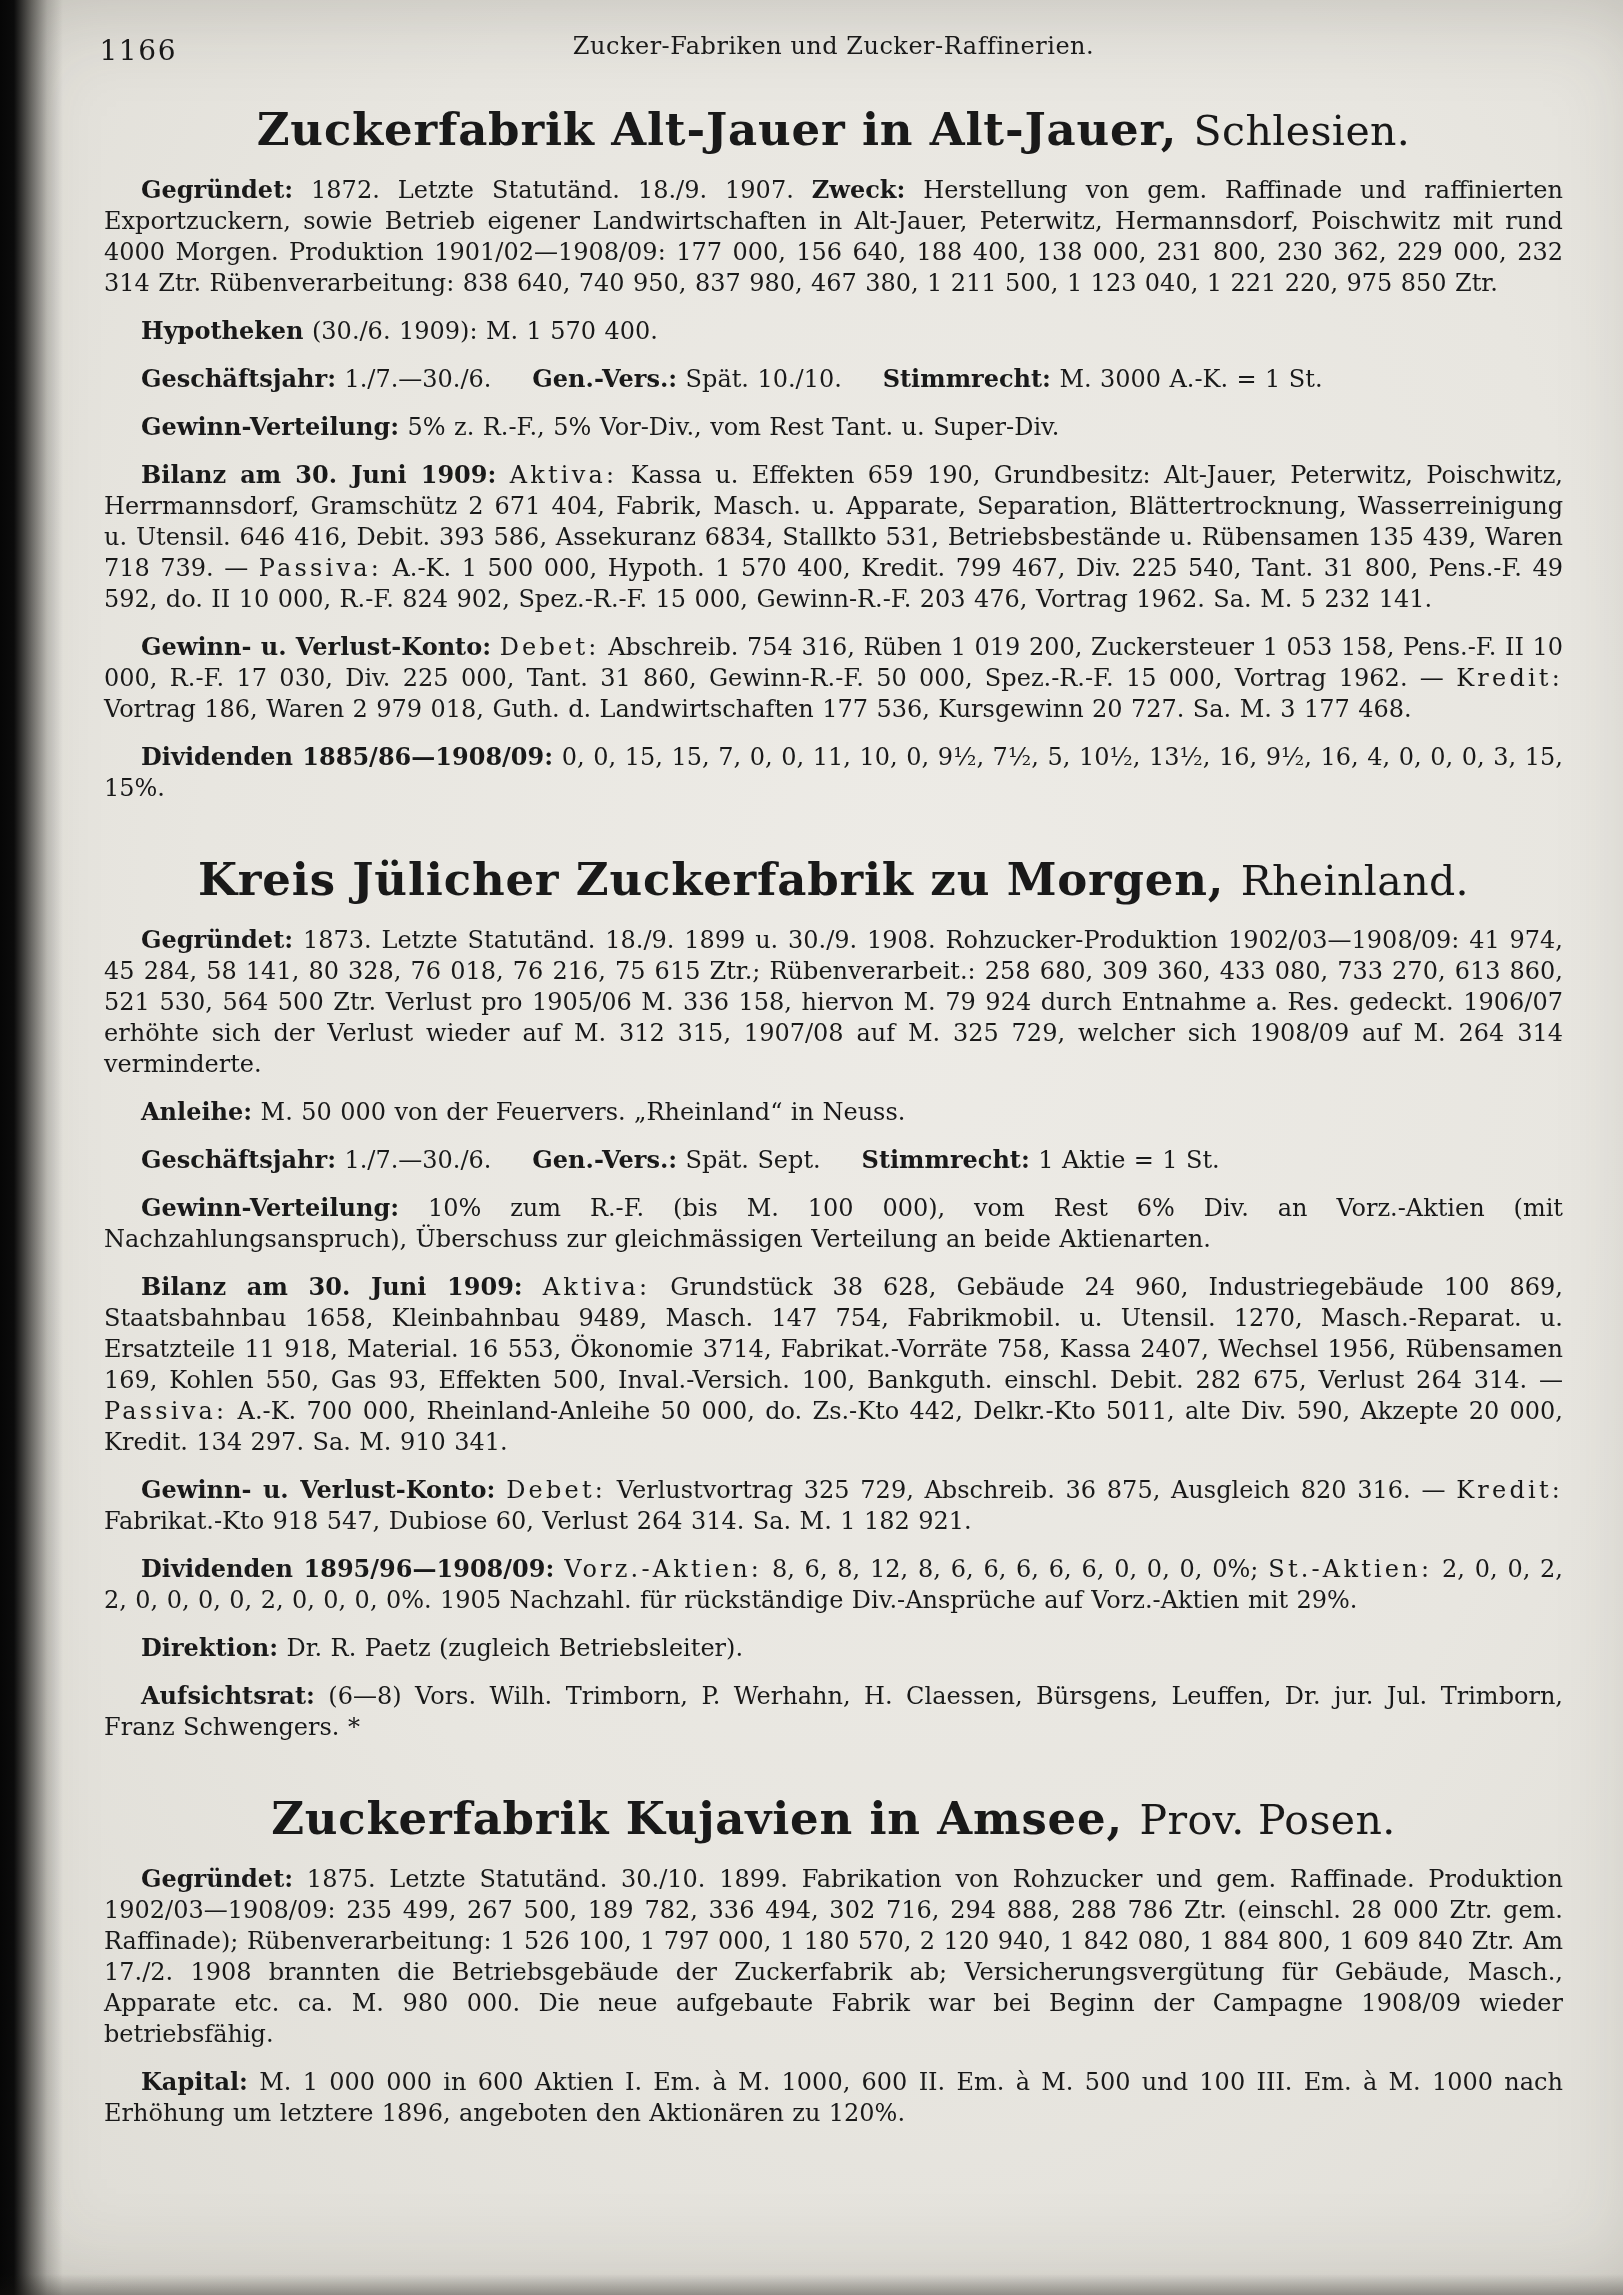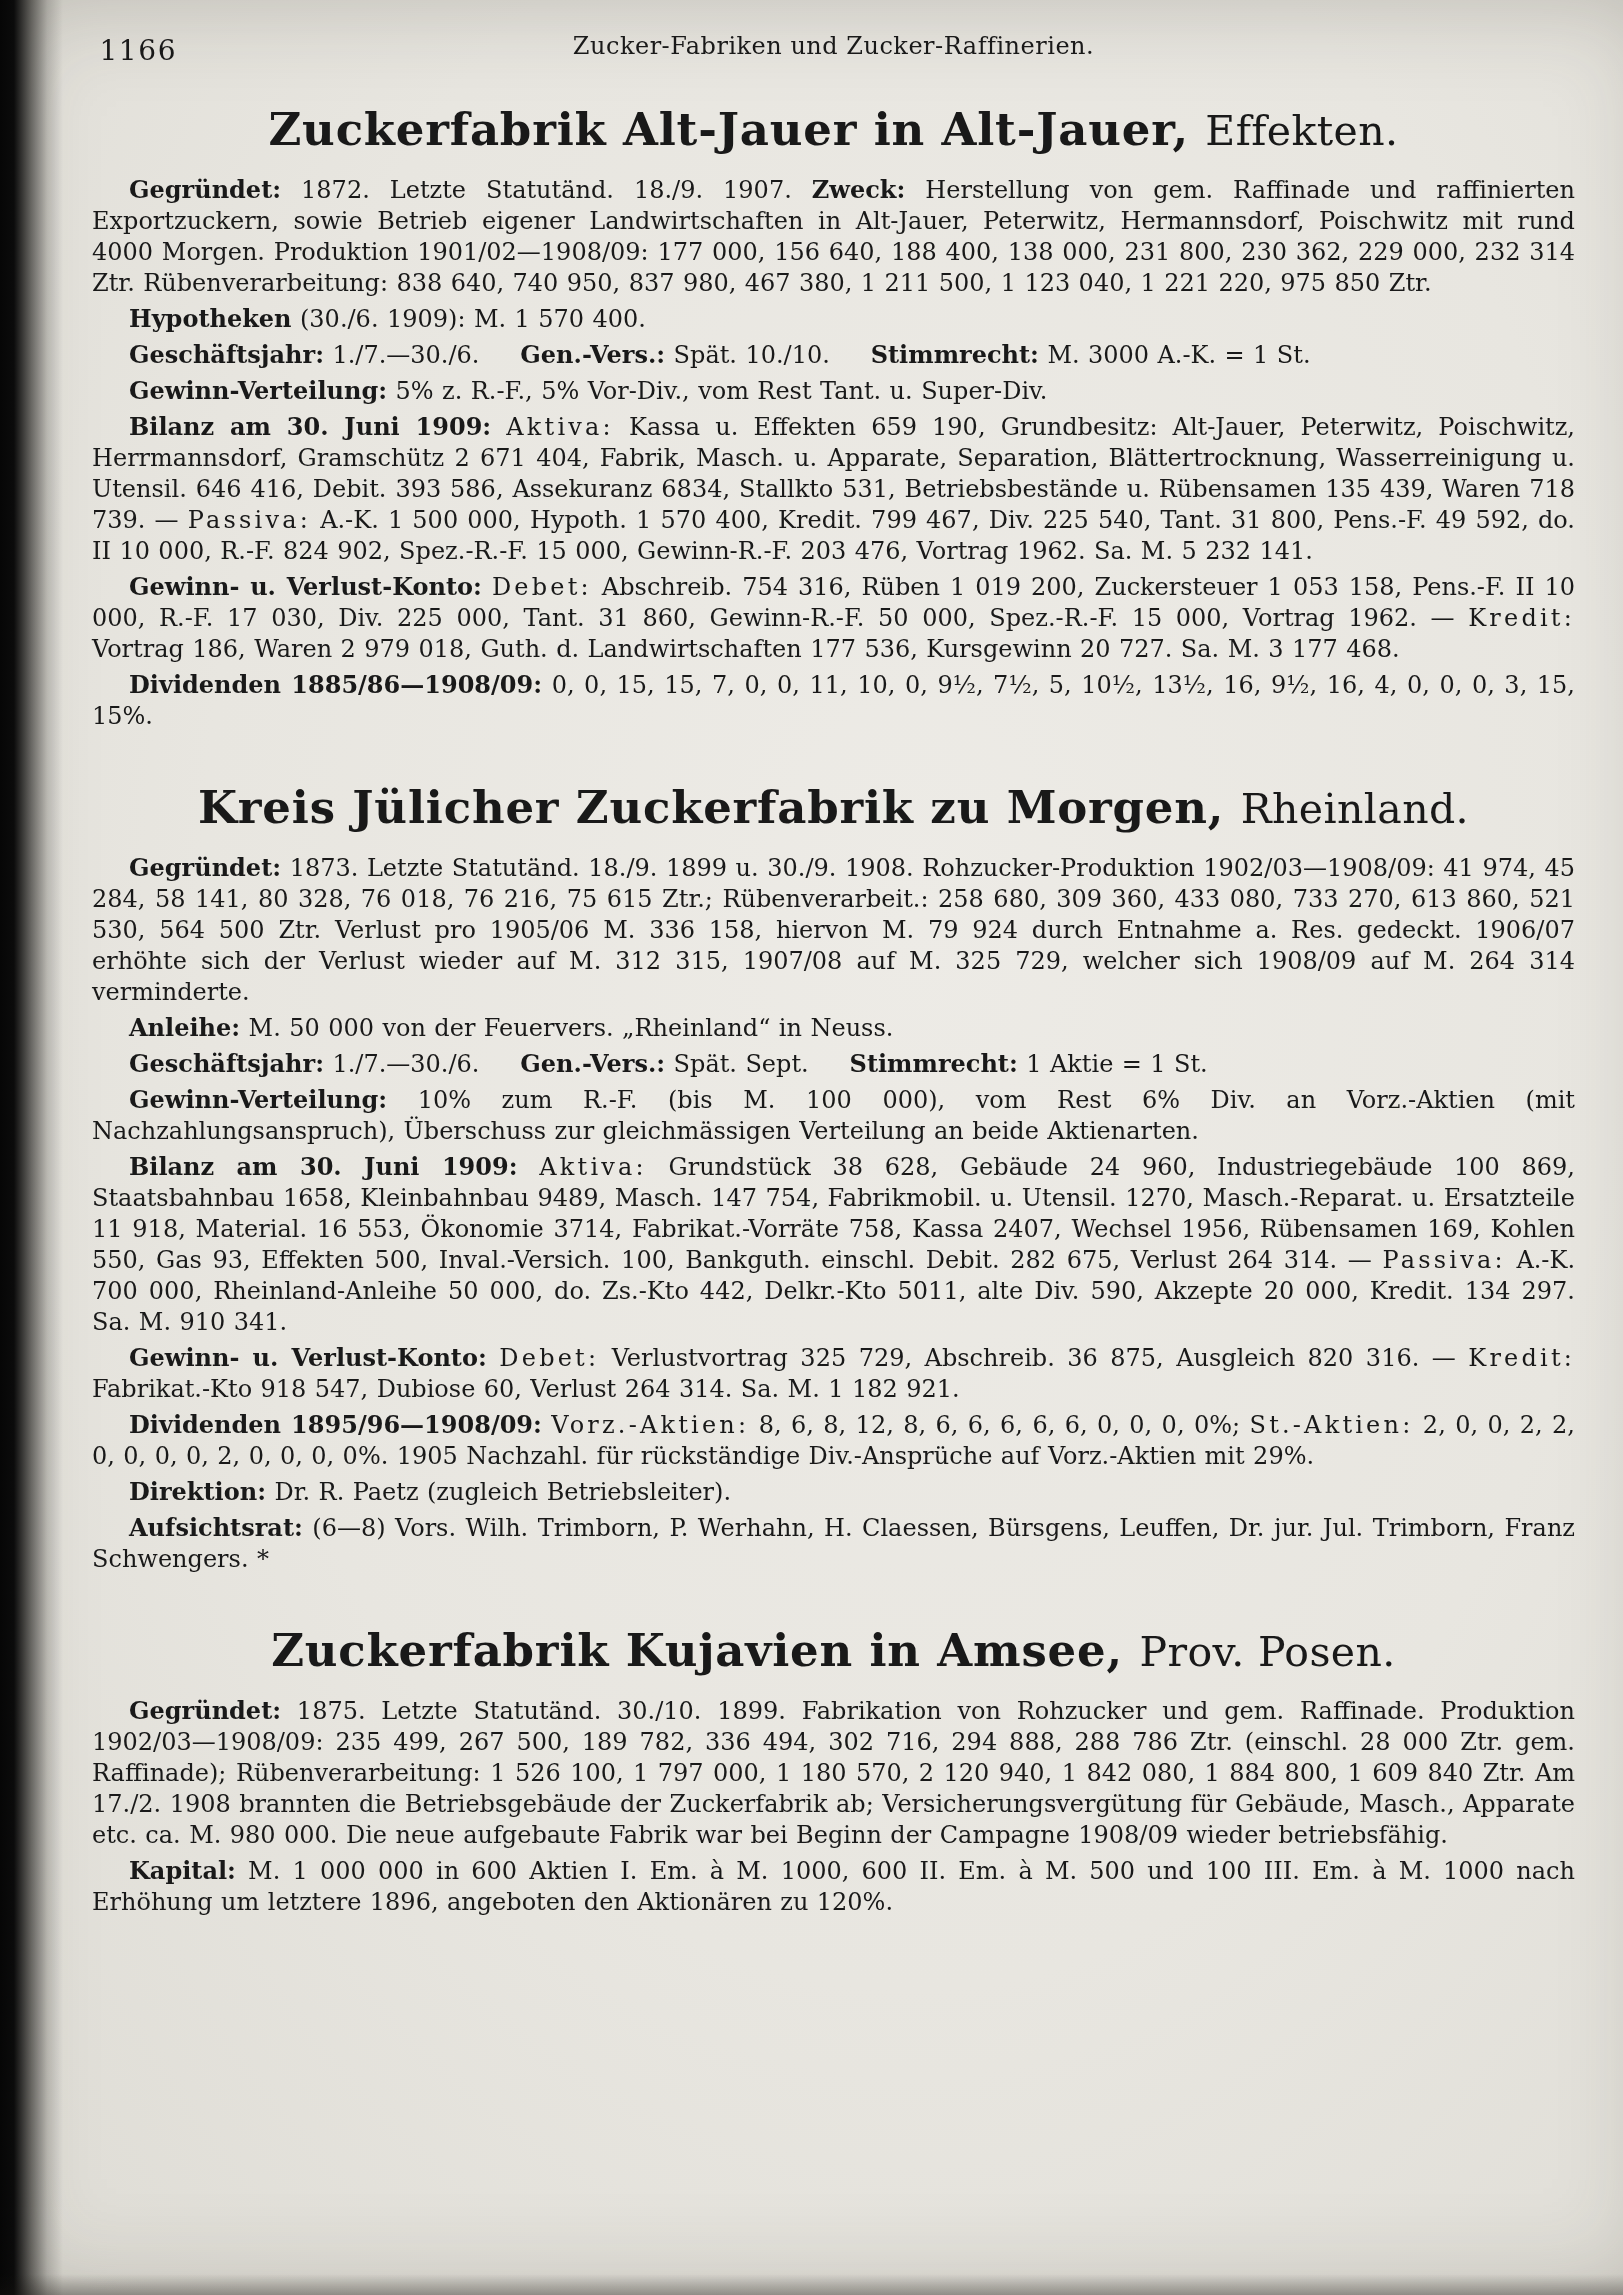--- a/index.html
+++ b/index.html
@@ -38,21 +38,21 @@
   }
   .sec-title{
     text-align:center;
     font-size:45px;font-weight:bold;
     letter-spacing:0.8px;
     margin:49px 0 18px 0;
   }
   .doc-section:first-of-type .sec-title{margin-top:29px;}
   .sec-title .t-region{font-weight:normal;font-size:41px;letter-spacing:0.4px;}
   .para{
-    margin:4px;
+    margin:16px;
     text-align:justify;
     text-indent:37px;
     font-size:24px;
     line-height:31px;
     word-spacing:0.8px;
   }
   .b{font-weight:bold;}
   .g{letter-spacing:3.2px;}
 </style>
 </head>
@@ -61,21 +61,21 @@
 <div class="page">
 
   <div class="content">
     <div class="header">
       <span class="page-num">1166</span>
       <div class="running-title">Zucker-Fabriken und Zucker-Raffinerien.</div>
     </div>
 
     <div>
         <section class="doc-section">
-          <h2 class="sec-title"><span class="t-main">Zuckerfabrik Alt-Jauer in Alt-Jauer, </span><span class="t-region">Effekten.</span></h2>
+          <h2 class="sec-title"><span class="t-main">Zuckerfabrik Alt-Jauer in Alt-Jauer, </span><span class="t-region">Schlesien.</span></h2>
           <p class="para"><span class="b">Gegründet:</span><span> 1872. Letzte Statutänd. 18./9. 1907. </span><span class="b">Zweck:</span><span> Herstellung von gem. Raffinade und raffinierten Exportzuckern, sowie Betrieb eigener Landwirtschaften in Alt-Jauer, Peterwitz, Hermannsdorf, Poischwitz mit rund 4000 Morgen. Produktion 1901/02—1908/09: 177 000, 156 640, 188 400, 138 000, 231 800, 230 362, 229 000, 232 314 Ztr. Rübenverarbeitung: 838 640, 740 950, 837 980, 467 380, 1 211 500, 1 123 040, 1 221 220, 975 850 Ztr.</span></p>
           <p class="para"><span class="b">Hypotheken</span><span> (30./6. 1909): M. 1 570 400.</span></p>
           <p class="para"><span class="b">Geschäftsjahr:</span><span> 1./7.—30./6.   </span><span class="b">Gen.-Vers.:</span><span> Spät. 10./10.   </span><span class="b">Stimmrecht:</span><span> M. 3000 A.-K. = 1 St.</span></p>
           <p class="para"><span class="b">Gewinn-Verteilung:</span><span> 5% z. R.-F., 5% Vor-Div., vom Rest Tant. u. Super-Div.</span></p>
           <p class="para"><span class="b">Bilanz am 30. Juni 1909:</span><span> </span><span class=" g">Aktiva:</span><span> Kassa u. Effekten 659 190, Grundbesitz: Alt-Jauer, Peterwitz, Poischwitz, Herrmannsdorf, Gramschütz 2 671 404, Fabrik, Masch. u. Apparate, Separation, Blättertrocknung, Wasserreinigung u. Utensil. 646 416, Debit. 393 586, Assekuranz 6834, Stallkto 531, Betriebsbestände u. Rübensamen 135 439, Waren 718 739. — </span><span class=" g">Passiva:</span><span> A.-K. 1 500 000, Hypoth. 1 570 400, Kredit. 799 467, Div. 225 540, Tant. 31 800, Pens.-F. 49 592, do. II 10 000, R.-F. 824 902, Spez.-R.-F. 15 000, Gewinn-R.-F. 203 476, Vortrag 1962. Sa. M. 5 232 141.</span></p>
           <p class="para"><span class="b">Gewinn- u. Verlust-Konto:</span><span> </span><span class=" g">Debet:</span><span> Abschreib. 754 316, Rüben 1 019 200, Zuckersteuer 1 053 158, Pens.-F. II 10 000, R.-F. 17 030, Div. 225 000, Tant. 31 860, Gewinn-R.-F. 50 000, Spez.-R.-F. 15 000, Vortrag 1962. — </span><span class=" g">Kredit:</span><span> Vortrag 186, Waren 2 979 018, Guth. d. Landwirtschaften 177 536, Kursgewinn 20 727. Sa. M. 3 177 468.</span></p>
           <p class="para"><span class="b">Dividenden 1885/86—1908/09:</span><span> 0, 0, 15, 15, 7, 0, 0, 11, 10, 0, 9½, 7½, 5, 10½, 13½, 16, 9½, 16, 4, 0, 0, 0, 3, 15, 15%.</span></p>
         </section>
         <section class="doc-section">
           <h2 class="sec-title"><span class="t-main">Kreis Jülicher Zuckerfabrik zu Morgen, </span><span class="t-region">Rheinland.</span></h2>

